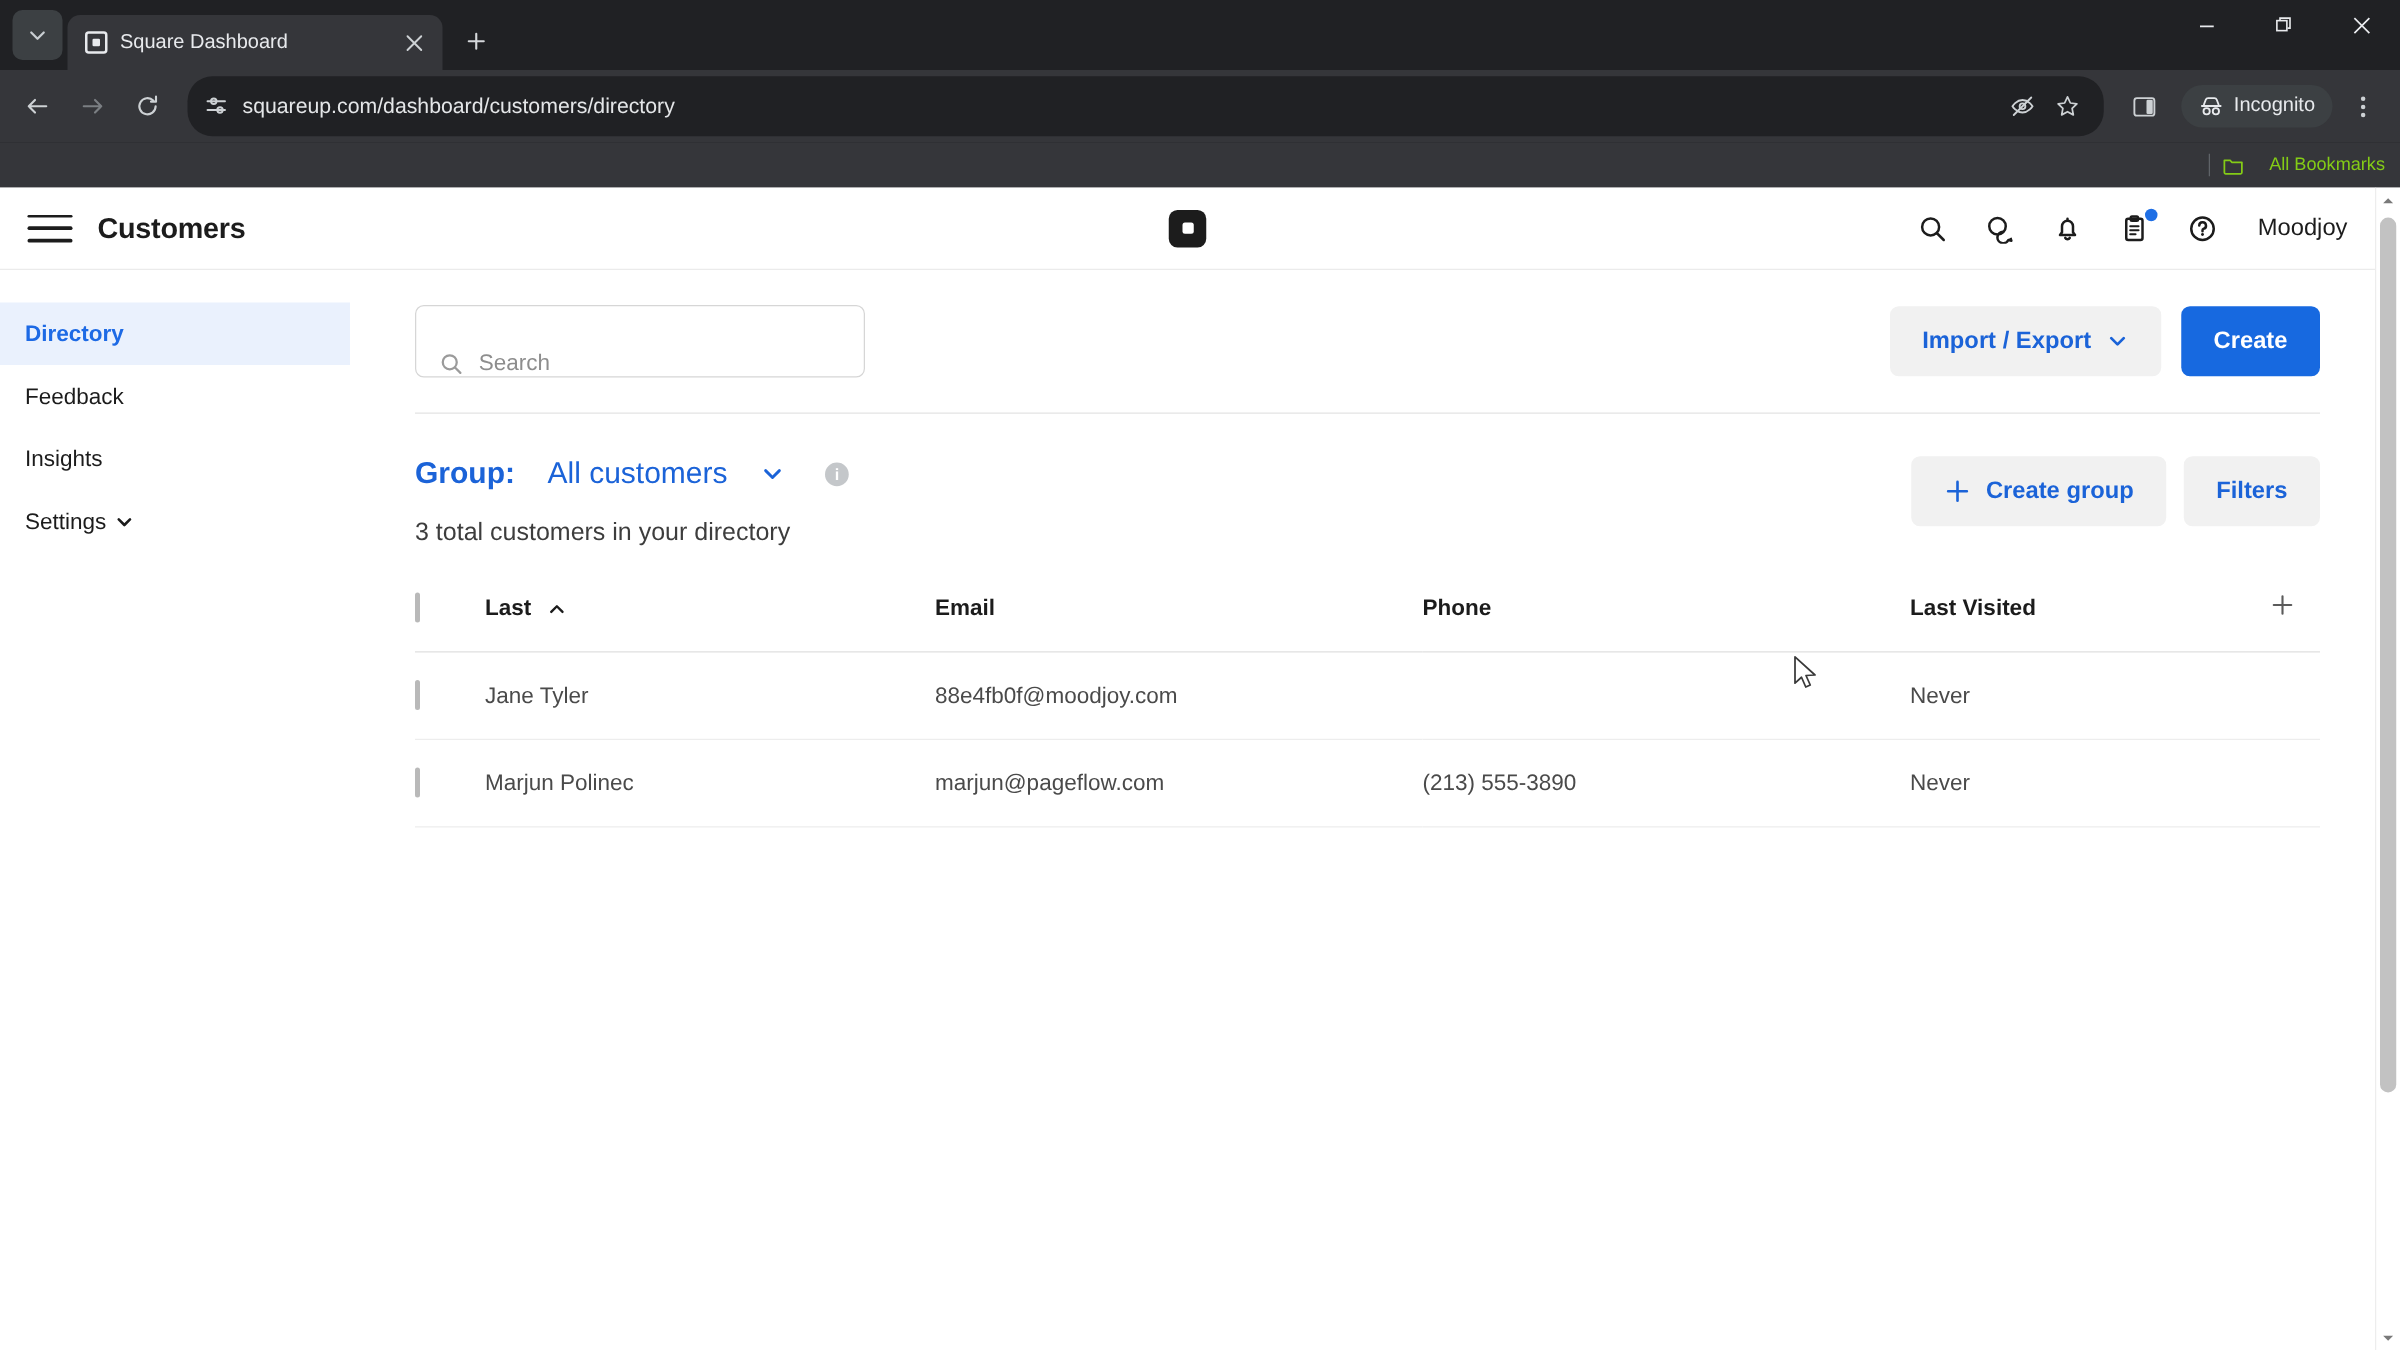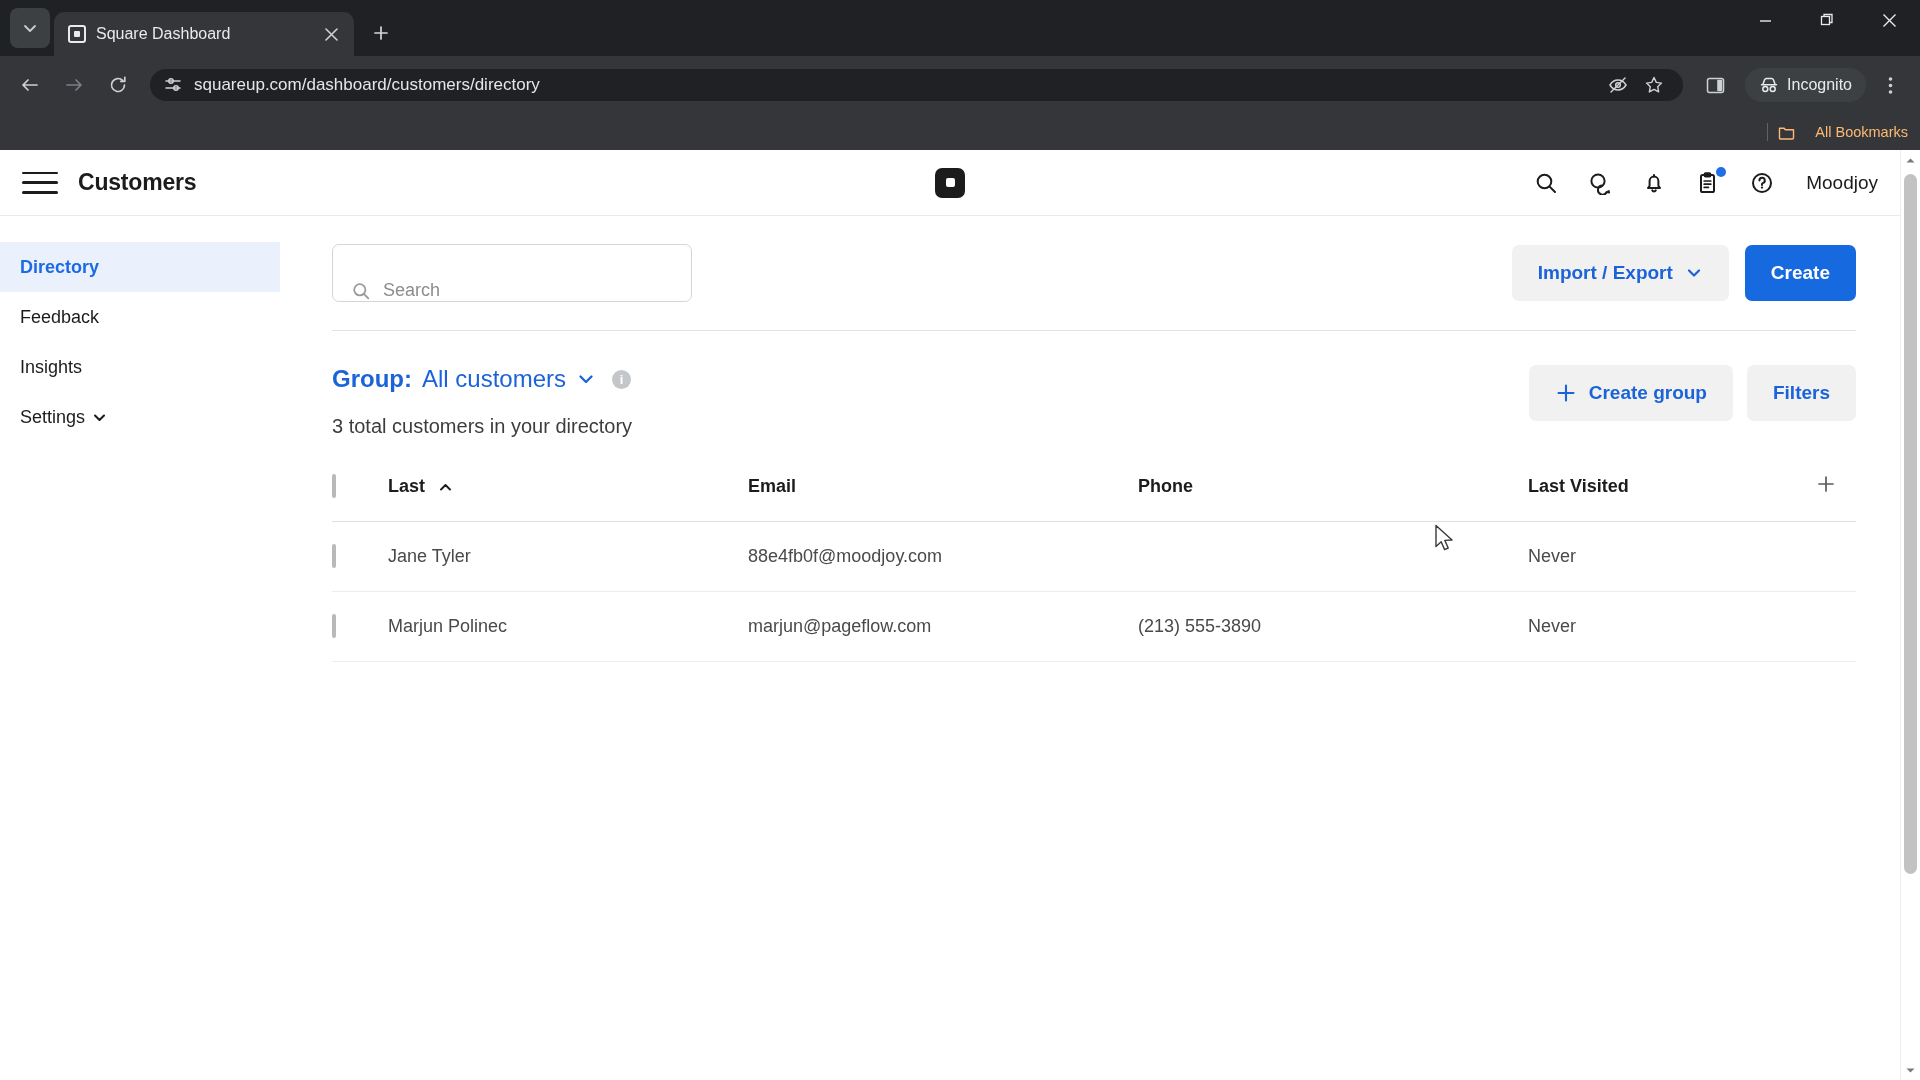--- a/index.html
+++ b/index.html
@@ -49,38 +49,38 @@
   .winbtns { position:absolute; right:0; top:0; height:40px; display:flex; }
   .winbtn { width: 62px; height:40px; display:flex; align-items:center; justify-content:center; color:#e8eaed; }
 
   .toolbar {
     height: 58px; background: #35363a;
     display: flex; align-items: center; gap: 4px; padding: 0 10px;
   }
   .tbtn { width: 40px; height: 40px; border-radius: 50%; display:flex; align-items:center; justify-content:center; color:#cdd1d4; flex:0 0 40px;}
   .tbtn.dim { color:#7b7f83; }
   .omnibox {
-    flex: 1 1 auto; height: 32px; background: #202124; border-radius: 20px;
+    flex: 1 1 auto; height: 48px; background: #202124; border-radius: 20px;
     display: flex; align-items: center; gap: 12px; padding: 0 14px; margin: 0 8px;
     min-width: 0;
   }
   .omni-url { color: #e4e6e8; font-size: 17px; white-space: nowrap; overflow:hidden; text-overflow: ellipsis; }
   .omni-right { display:flex; align-items:center; gap: 6px; margin-left:auto; }
   .incognito-pill {
     height: 34px; background:#3c4043; border-radius: 18px;
     display:flex; align-items:center; gap: 8px; padding: 0 14px;
     color:#e8eaed; font-size: 16px; margin-left: 6px;
   }
 
   .bookmarkbar {
     height: 36px; background:#35363a; display:flex; align-items:center;
     justify-content: flex-end; padding-right: 12px; gap: 10px;
   }
   .bm-sep { width:1px; height:18px; background:#5f6368; }
-  .bm-item { display:flex; align-items:center; gap:20px; color:#fdba74; font-size:14.5px; }
+  .bm-item { display:flex; align-items:center; gap:20px; color:#84cc16; font-size:14.5px; }
 
   
   .viewport { flex: 1 1 auto; background:#fff; position: relative; display:flex; overflow:hidden; }
   .page { flex:1 1 auto; display:flex; flex-direction:column; min-width:0; }
 
   .app-header {
     height: 66px; background:#fff; border-bottom: 1px solid #ebebeb;
     display:flex; align-items:center; padding: 0 22px; position: relative;
   }
   .hamburger { width: 36px; height:28px; display:flex; flex-direction:column; justify-content:space-between; padding:3px 0; margin-right: 20px;}
@@ -119,21 +119,21 @@
   .btn {
     height: 56px; border-radius: 7px; display:flex; align-items:center; justify-content:center;
     gap: 12px; font-size: 19px; font-weight: bold; padding: 0 26px; white-space:nowrap;
   }
   .btn-grey { background:#f1f1f1; color:#1b63d8; }
   .btn-primary { background:#1769e0; color:#fff; }
 
   .divider { height:1px; background:#e3e3e3; margin: 28px 0 0 0; }
 
   .row2 { display:flex; align-items:center; margin-top: 34px; }
-  .group-line { display:flex; align-items:center; gap: 10px; }
+  .group-line { display:flex; align-items:center; gap: 26px; }
   .group-label { font-size: 24px; font-weight: bold; color:#1b63d8; }
   .group-value { font-size: 24px; color:#1b63d8; }
   .info-ico {
     width:19px; height:19px; border-radius:50%; background:#c4c7ca; color:#fff;
     font-size:13px; font-weight:bold; display:flex; align-items:center; justify-content:center; margin-left:6px;
   }
   .row2-spacer { flex:1 1 auto; }
   .total-line { font-size: 20px; color:#3d3d3d; margin-top: 22px; }
 
   

